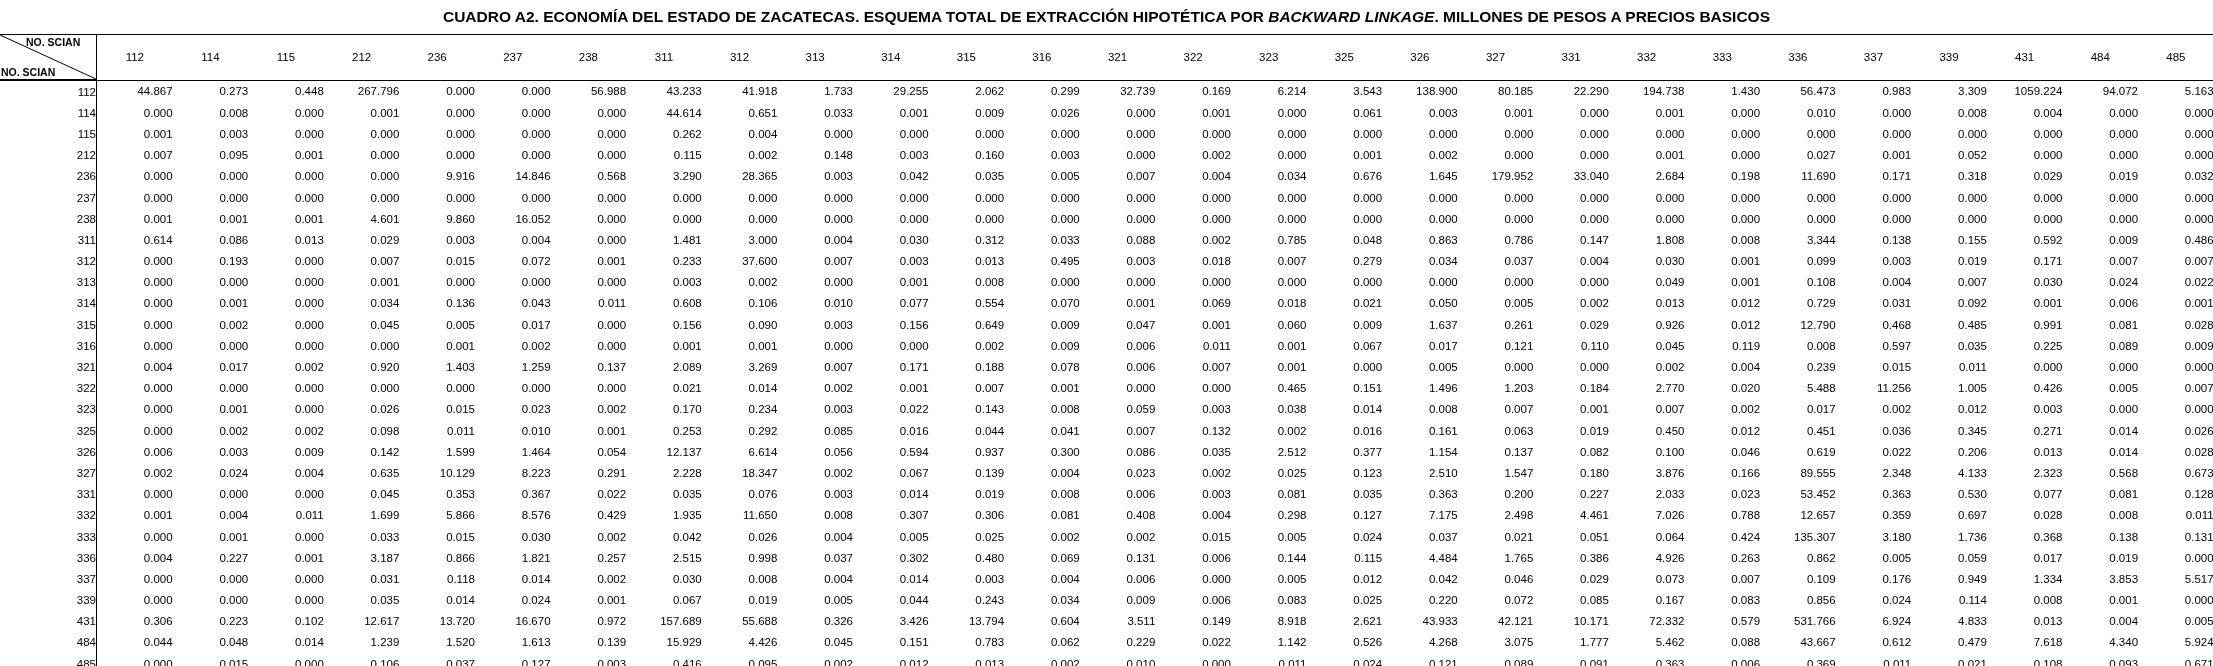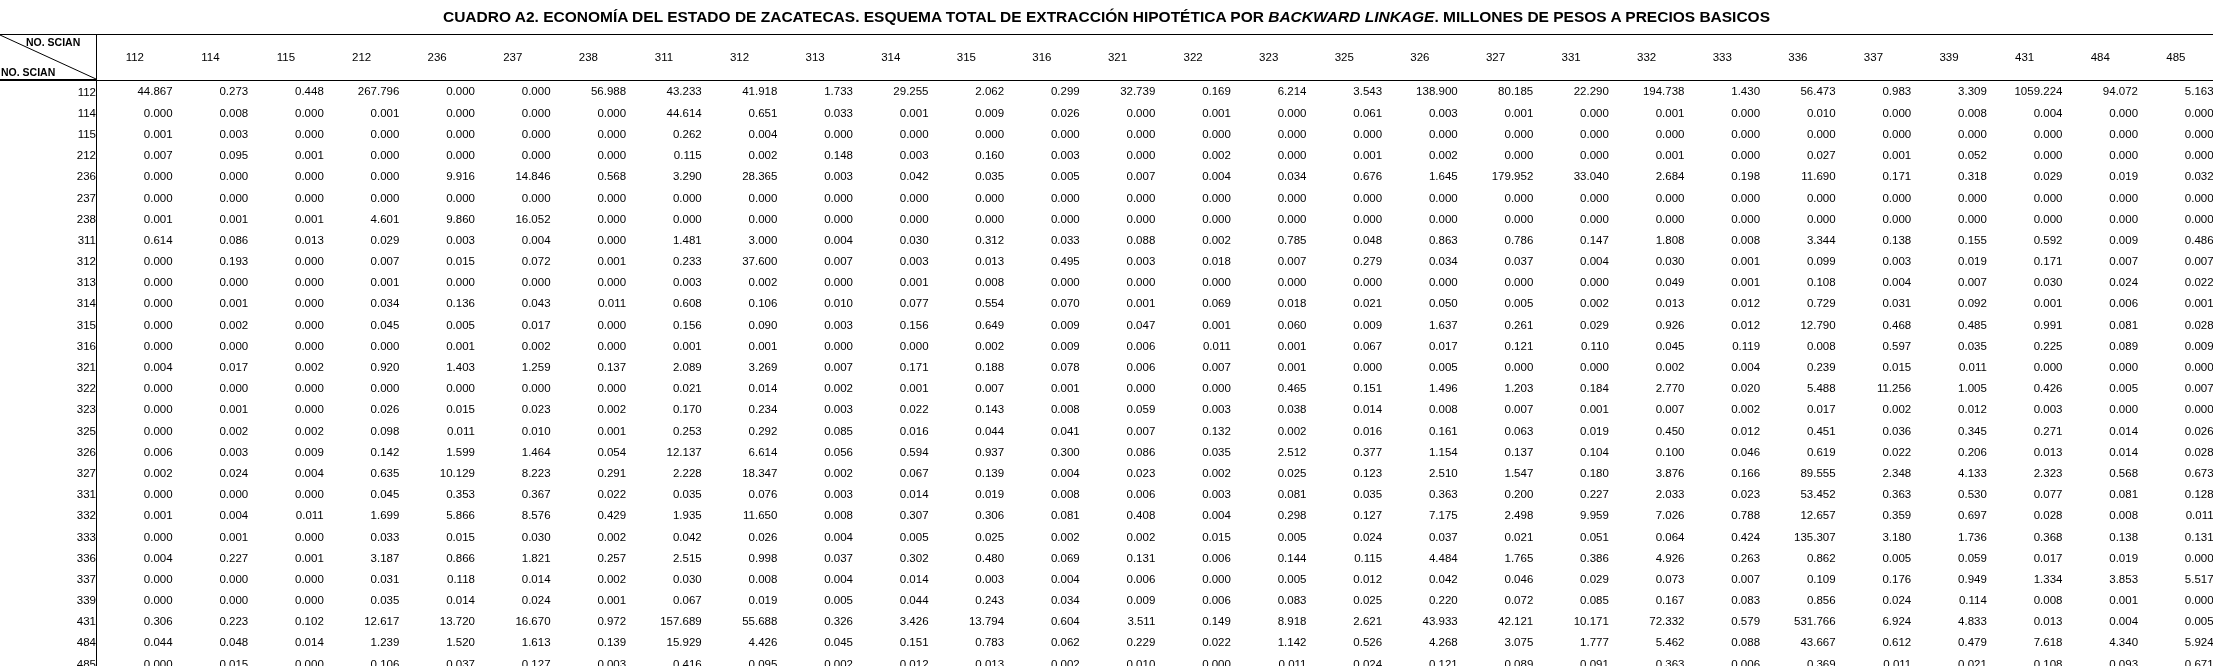--- a/index.html
+++ b/index.html
@@ -699,21 +699,21 @@
             <td class="num">0.056</td>
             <td class="num">0.594</td>
             <td class="num">0.937</td>
             <td class="num">0.300</td>
             <td class="num">0.086</td>
             <td class="num">0.035</td>
             <td class="num">2.512</td>
             <td class="num">0.377</td>
             <td class="num">1.154</td>
             <td class="num">0.137</td>
-            <td class="num">0.104</td>
+            <td class="num">0.082</td>
             <td class="num">0.100</td>
             <td class="num">0.046</td>
             <td class="num">0.619</td>
             <td class="num">0.022</td>
             <td class="num">0.206</td>
             <td class="num">0.013</td>
             <td class="num">0.014</td>
             <td class="num">0.028</td>
           </tr>
           <tr>
@@ -792,21 +792,21 @@
             <td class="num">0.008</td>
             <td class="num">0.307</td>
             <td class="num">0.306</td>
             <td class="num">0.081</td>
             <td class="num">0.408</td>
             <td class="num">0.004</td>
             <td class="num">0.298</td>
             <td class="num">0.127</td>
             <td class="num">7.175</td>
             <td class="num">2.498</td>
-            <td class="num">9.959</td>
+            <td class="num">4.461</td>
             <td class="num">7.026</td>
             <td class="num">0.788</td>
             <td class="num">12.657</td>
             <td class="num">0.359</td>
             <td class="num">0.697</td>
             <td class="num">0.028</td>
             <td class="num">0.008</td>
             <td class="num">0.011</td>
           </tr>
           <tr>

